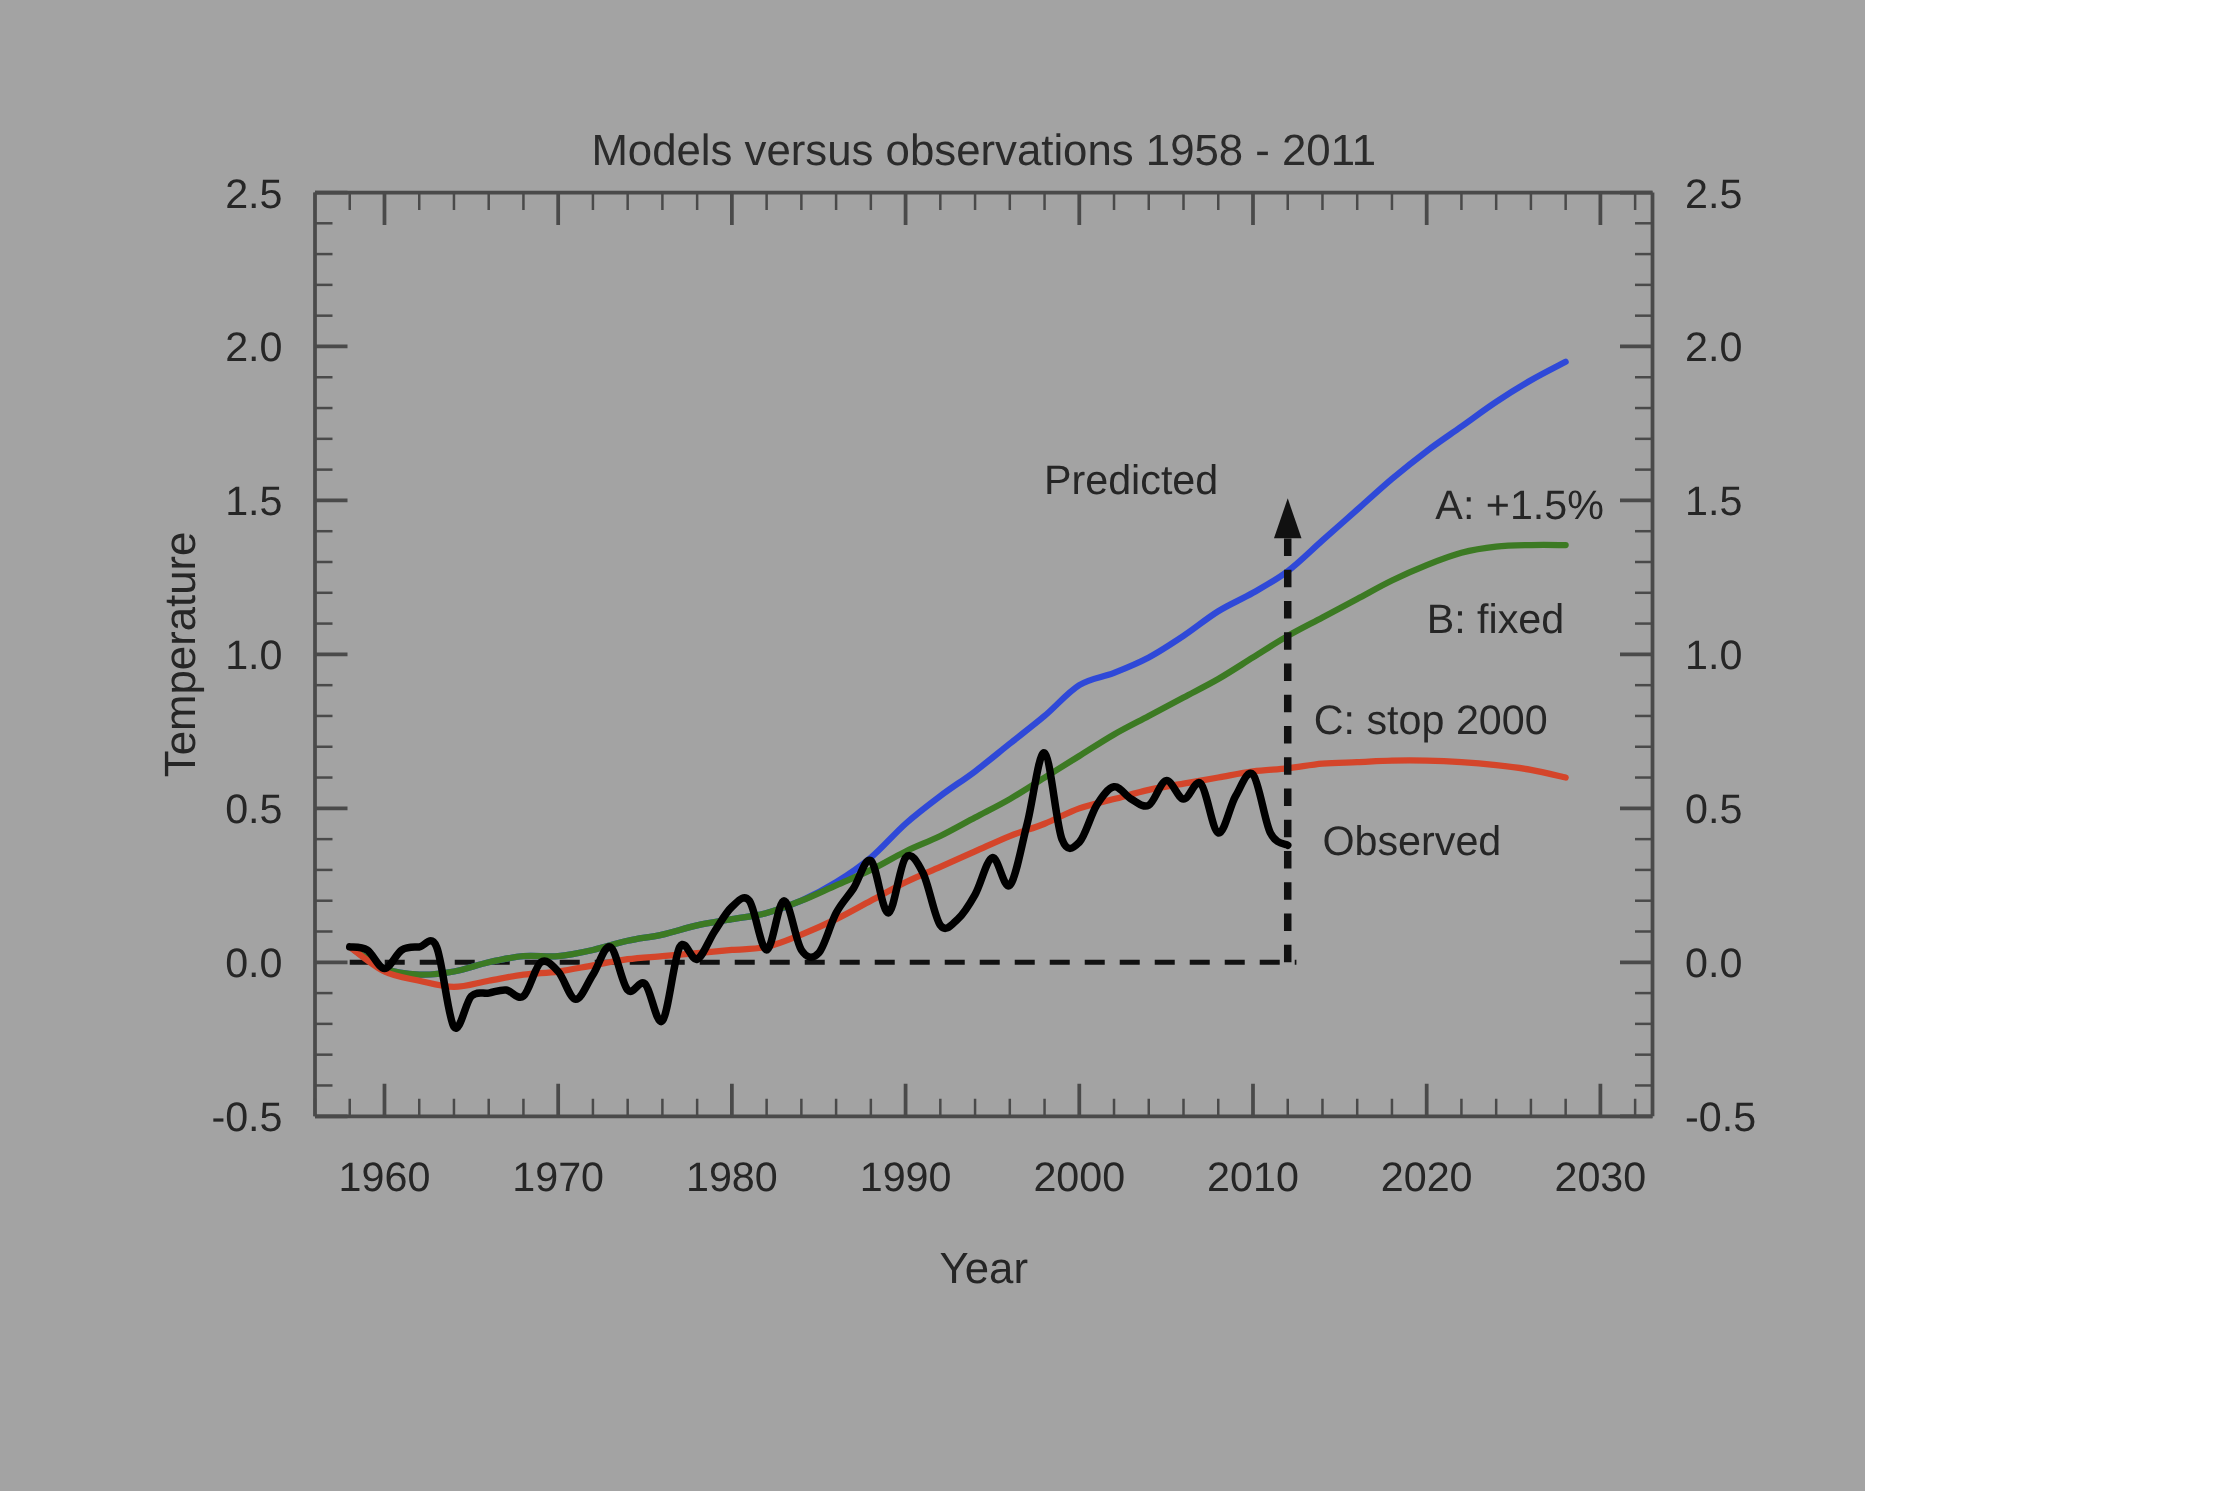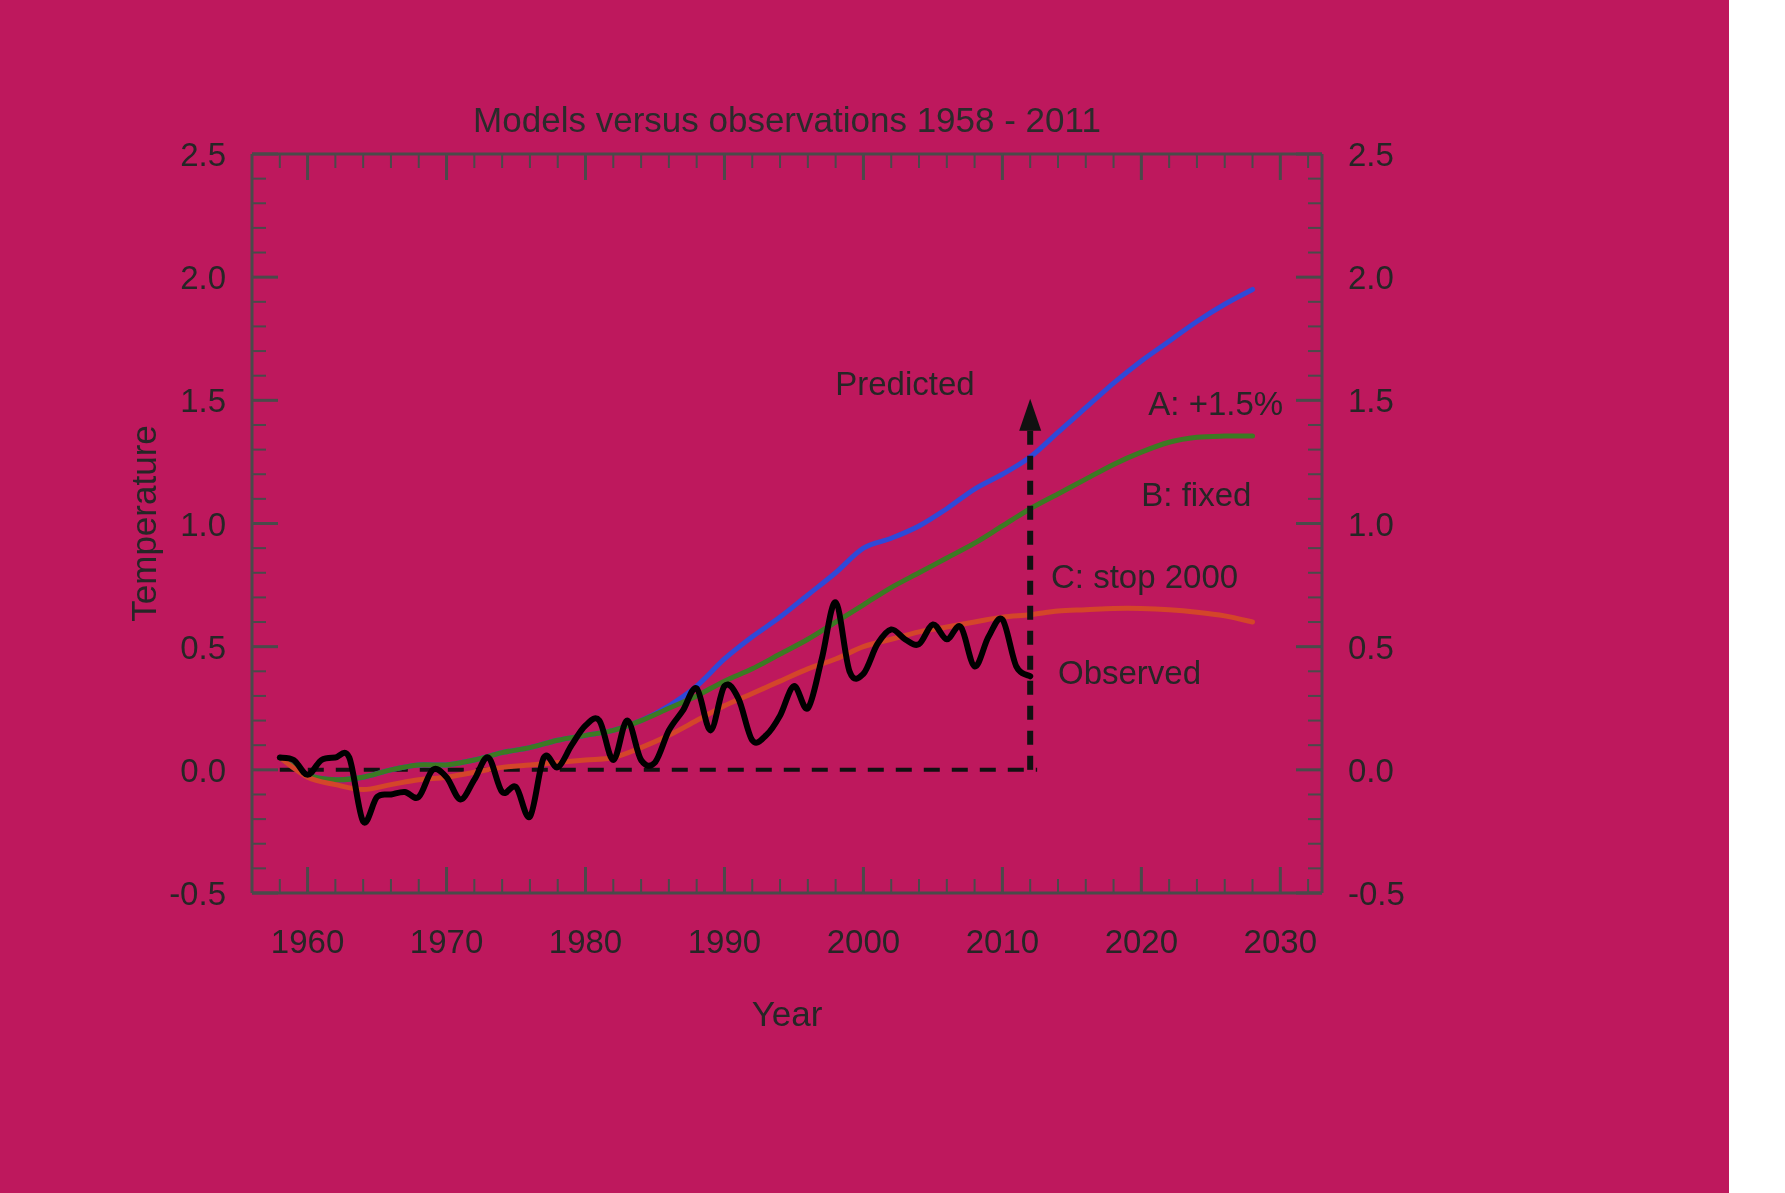--- a/index.html
+++ b/index.html
@@ -8,23 +8,23 @@
     background: #ffffff;
   }
   body {
     width: 1785px;
     height: 1193px;
     font-family: "Liberation Sans", sans-serif;
     overflow: hidden;
   }
   #figure {
     position: relative;
-    width: 1729px;
+    width: 1492px;
     height: 1193px;
-    background: #be185d;
+    background: #a3a3a3;
   }
   #plot-svg {
     position: absolute;
     left: 0;
     top: 0;
     width: 1785px;
     height: 1193px;
   }
   .ttl {
     font-family: "Liberation Sans", sans-serif;

